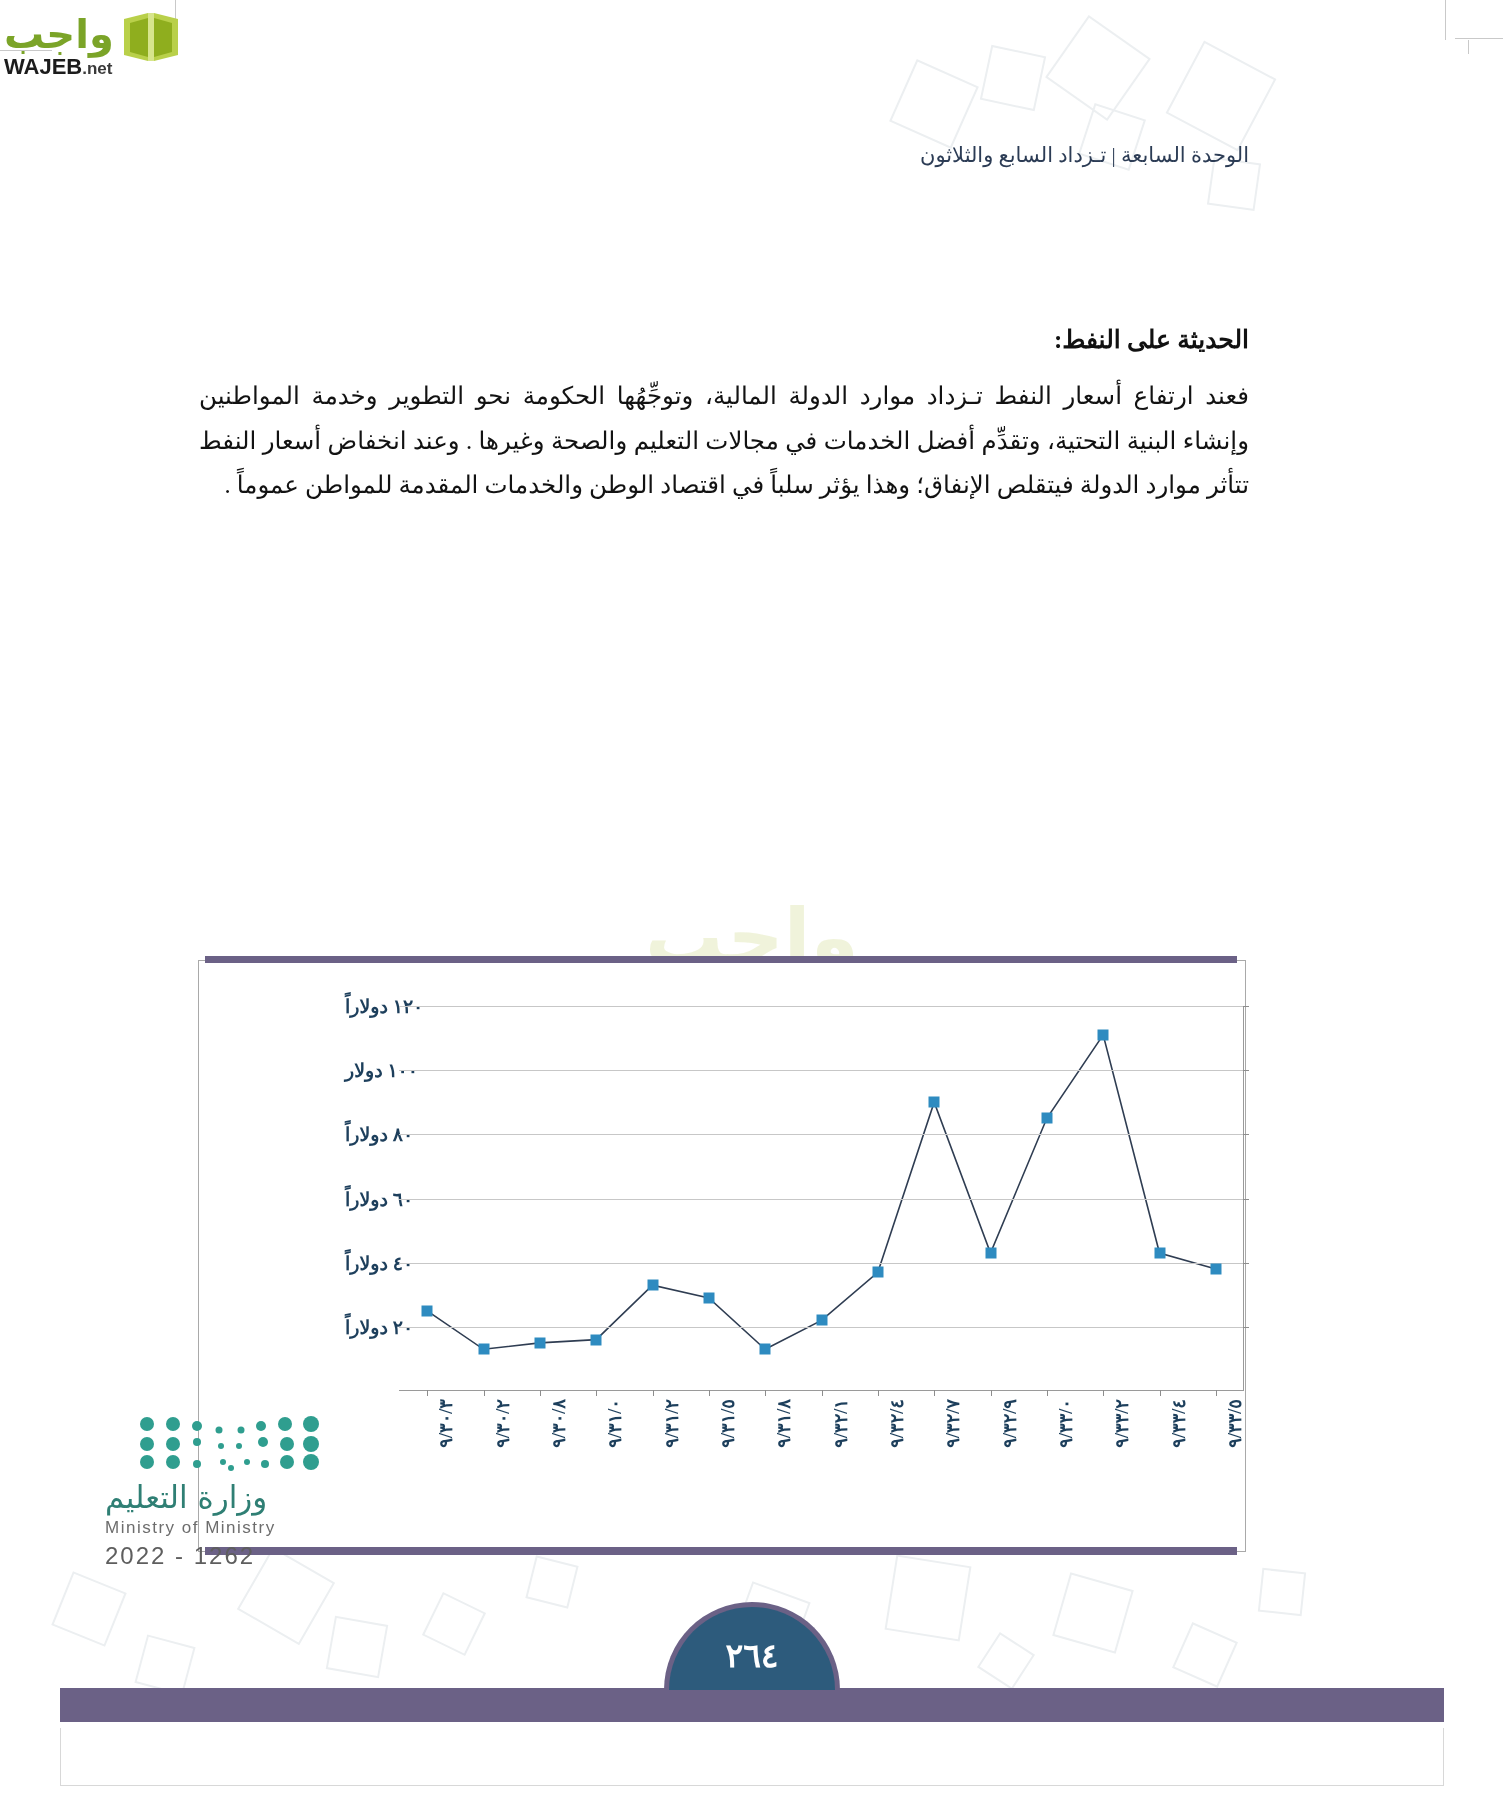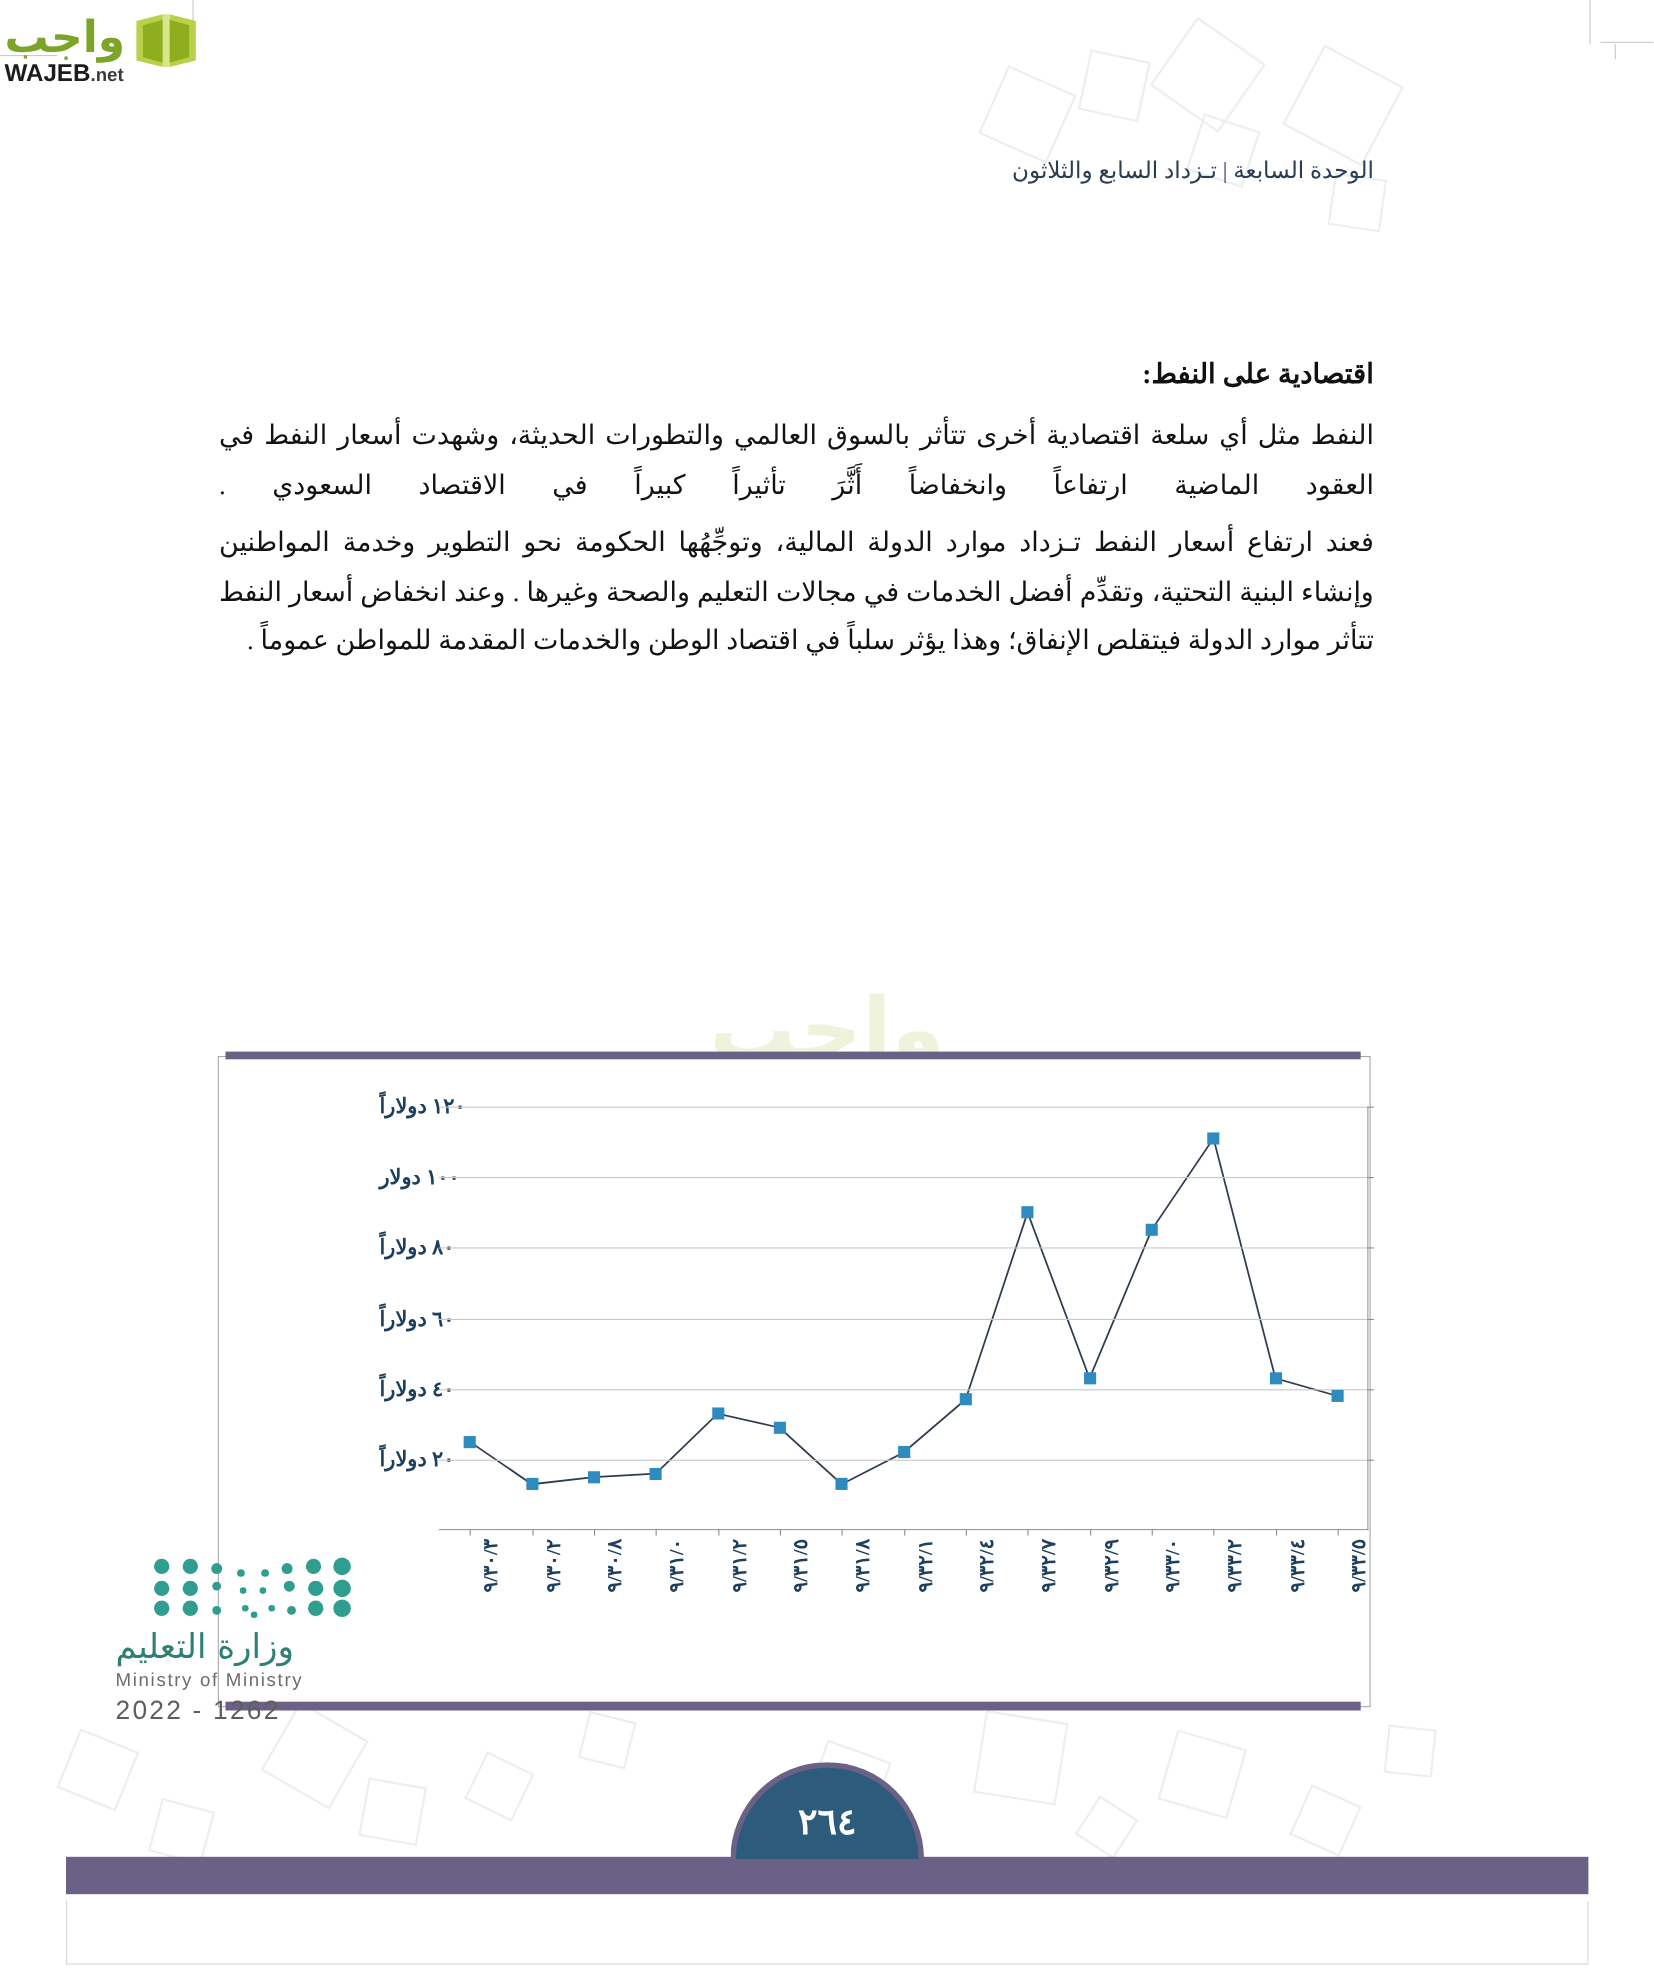--- a/index.html
+++ b/index.html
@@ -376,22 +376,21 @@
 </div>
 
 <div class="wm-center">
   <div class="wm-ar">واجب</div>
   <div class="wm-en"><span>WAJEB</span><span class="dotnet">.net</span></div>
 </div>
 
 <div class="running-head">الوحدة السابعة | تـزداد السابع والثلاثون</div>
 
 <div class="content">
-  <h2 class="sec-heading">اقتصادية على النفط:</h2>
-  <p class="para">النفط مثل أي سلعة اقتصادية أخرى تتأثر بالسوق العالمي والتطورات الحديثة، وشهدت أسعار النفط في العقود الماضية ارتفاعاً وانخفاضاً أَثَّرَ تأثيراً كبيراً في الاقتصاد السعودي .</p>
+  <h2 class="sec-heading">الحديثة على النفط:</h2>
   <p class="para last-natural">فعند ارتفاع أسعار النفط تـزداد موارد الدولة المالية، وتوجِّهُها الحكومة نحو التطوير وخدمة المواطنين وإنشاء البنية التحتية، وتقدِّم أفضل الخدمات في مجالات التعليم والصحة وغيرها . وعند انخفاض أسعار النفط تتأثر موارد الدولة فيتقلص الإنفاق؛ وهذا يؤثر سلباً في اقتصاد الوطن والخدمات المقدمة للمواطن عموماً .</p>
 </div>
 
 <div class="figure">
   <div class="figure-topbar"></div>
   <div class="figure-botbar"></div>
 
   <div class="chart-wrap">
     <div class="y-labels" id="y-labels">
         <div class="y-lab" style="top: 25px;">١٢٠ دولاراً</div>

